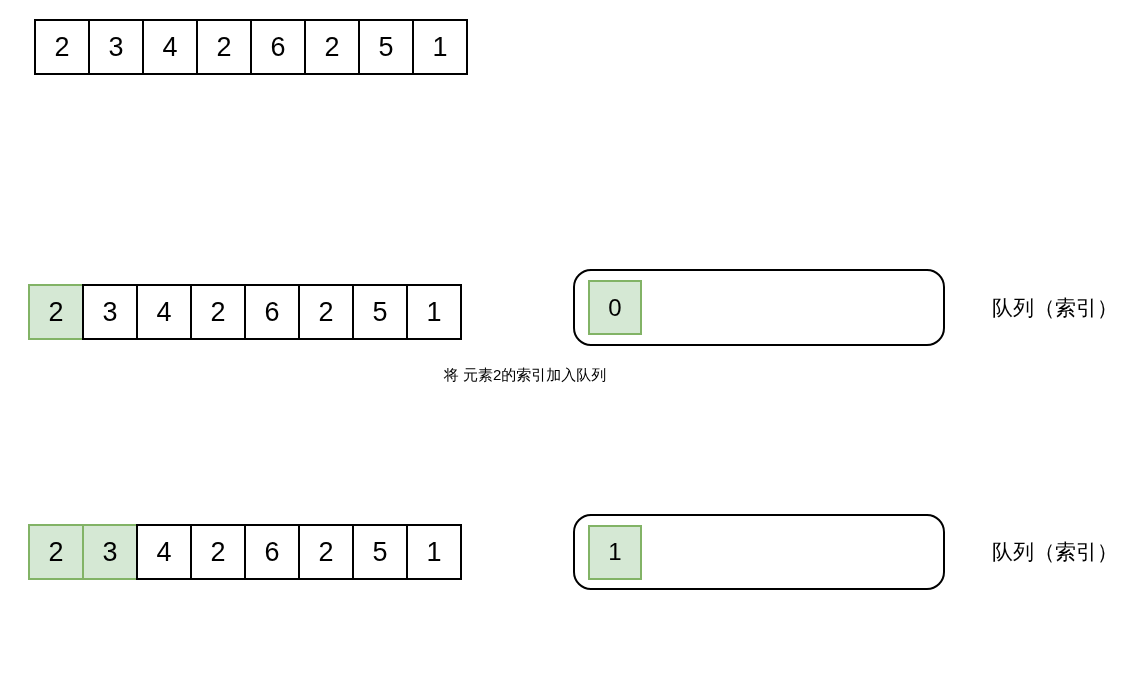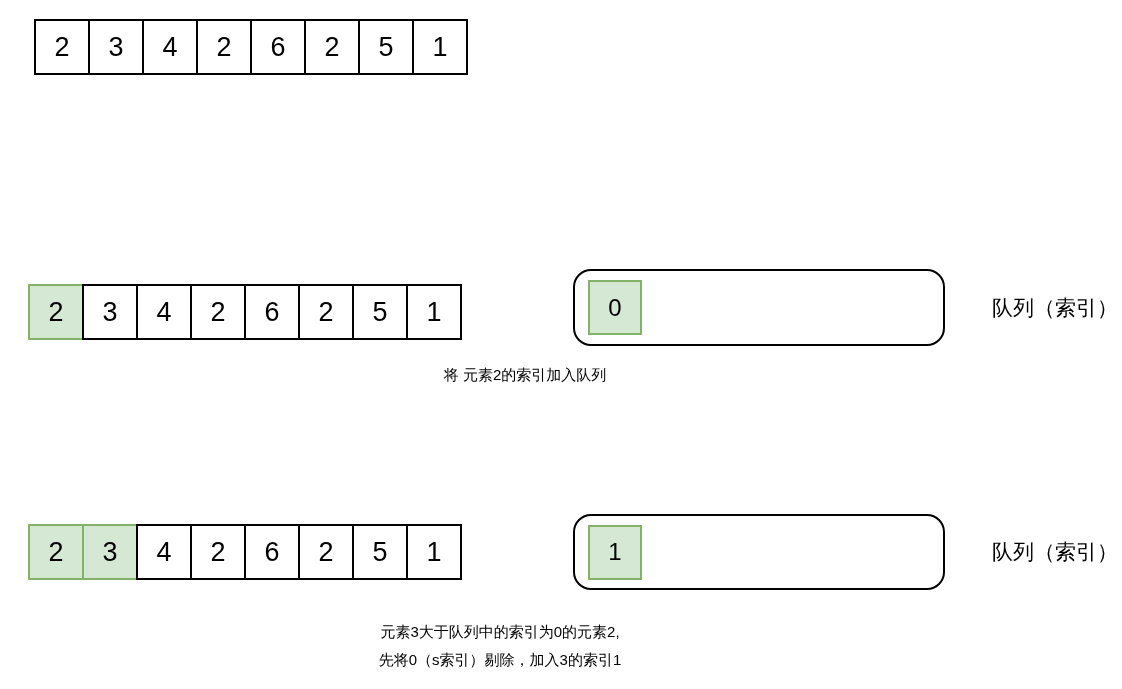--- a/index.html
+++ b/index.html
@@ -129,18 +129,14 @@
     <div class="cell">2</div>
     <div class="cell">5</div>
     <div class="cell">1</div>
   </div>
 
   <div class="queue" style="top:514px; height:76px;">
     <div class="qitem">1</div>
   </div>
   <div class="qlabel" style="top:514px; height:76px;">队列（索引）</div>
 
-  <div class="caption" style="left:230px; top:618px; width:540px;">
-    <span>元素3大于队列中的索引为0的元素2,</span>
-    <span>先将0（s索引）剔除，加入3的索引1</span>
-  </div>
 
 </div>
 
 </body></html>

